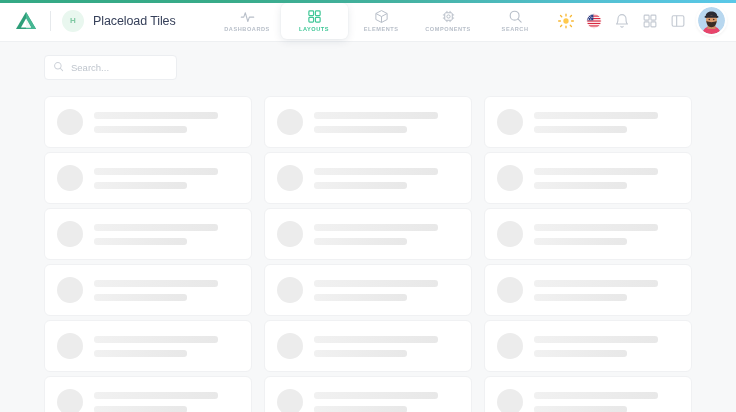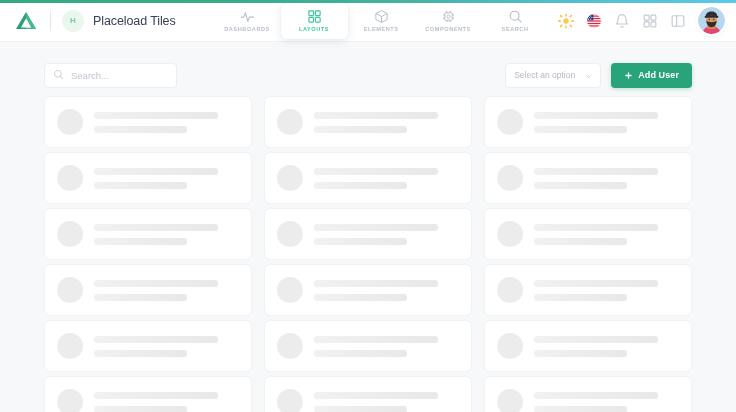--- a/index.html
+++ b/index.html
@@ -84,21 +84,21 @@
     overflow: hidden; display: block; cursor: pointer;
   }
   .avatar {
     width: 27px; height: 27px; border-radius: 50%;
     overflow: hidden; cursor: pointer; display: block;
     box-shadow: 0 0 0 2px #fff, 0 1px 4px rgba(0,0,0,.16);
   }
 
   
   .toolbar {
-    position: absolute; top: 60px; left: 0;
+    position: absolute; top: 52px; left: 0;
     width: 736px; height: 30px;
     display: flex; align-items: center;
     padding: 0 44px;
     gap: 12px;
   }
   .search-box {
     width: 133px; height: 25px;
     background: #fff;
     border: 1px solid #eceef1;
     border-radius: 4px;
@@ -341,163 +341,142 @@
   <div class="search-box">
     <span>
       <svg viewBox="0 0 24 24" fill="none" stroke="currentColor" stroke-width="2.2" stroke-linecap="round">
         <circle cx="10.6" cy="10.6" r="7.1"></circle>
         <path d="M15.8 15.8 21 21"></path>
       </svg>
     </span>
     <input class="search-input" type="text" placeholder="Search..." style="">
   </div>
 
-  <div class="toolbar-right">
-
-    <div class="select-box">
-      <span class="select-label">Select an option</span>
-      <span>
-        <svg class="select-caret" viewBox="0 0 24 24" fill="none" stroke="currentColor" stroke-width="3" stroke-linecap="round" stroke-linejoin="round">
-          <path d="M5 9l7 7 7-7"></path>
-        </svg>
-      </span>
-    </div>
-
-    <button class="add-btn">
-      <span>
-        <svg viewBox="0 0 24 24" fill="none" stroke="currentColor" stroke-width="3.4" stroke-linecap="round">
-          <path d="M12 5v14M5 12h14"></path>
-        </svg>
-      </span>
-      <span class="add-btn-label">Add User</span>
-    </button>
-
+</div>
+
+<div class="grid" id="card-grid">
+    <div class="card">
+      <div class="ph-avatar"></div>
+      <div class="ph-lines">
+        <div class="ph-line long"></div>
+        <div class="ph-line short"></div>
+      </div>
+    </div>
+    <div class="card">
+      <div class="ph-avatar"></div>
+      <div class="ph-lines">
+        <div class="ph-line long"></div>
+        <div class="ph-line short"></div>
+      </div>
+    </div>
+    <div class="card">
+      <div class="ph-avatar"></div>
+      <div class="ph-lines">
+        <div class="ph-line long"></div>
+        <div class="ph-line short"></div>
+      </div>
+    </div>
+    <div class="card">
+      <div class="ph-avatar"></div>
+      <div class="ph-lines">
+        <div class="ph-line long"></div>
+        <div class="ph-line short"></div>
+      </div>
+    </div>
+    <div class="card">
+      <div class="ph-avatar"></div>
+      <div class="ph-lines">
+        <div class="ph-line long"></div>
+        <div class="ph-line short"></div>
+      </div>
+    </div>
+    <div class="card">
+      <div class="ph-avatar"></div>
+      <div class="ph-lines">
+        <div class="ph-line long"></div>
+        <div class="ph-line short"></div>
+      </div>
+    </div>
+    <div class="card">
+      <div class="ph-avatar"></div>
+      <div class="ph-lines">
+        <div class="ph-line long"></div>
+        <div class="ph-line short"></div>
+      </div>
+    </div>
+    <div class="card">
+      <div class="ph-avatar"></div>
+      <div class="ph-lines">
+        <div class="ph-line long"></div>
+        <div class="ph-line short"></div>
+      </div>
+    </div>
+    <div class="card">
+      <div class="ph-avatar"></div>
+      <div class="ph-lines">
+        <div class="ph-line long"></div>
+        <div class="ph-line short"></div>
+      </div>
+    </div>
+    <div class="card">
+      <div class="ph-avatar"></div>
+      <div class="ph-lines">
+        <div class="ph-line long"></div>
+        <div class="ph-line short"></div>
+      </div>
+    </div>
+    <div class="card">
+      <div class="ph-avatar"></div>
+      <div class="ph-lines">
+        <div class="ph-line long"></div>
+        <div class="ph-line short"></div>
+      </div>
+    </div>
+    <div class="card">
+      <div class="ph-avatar"></div>
+      <div class="ph-lines">
+        <div class="ph-line long"></div>
+        <div class="ph-line short"></div>
+      </div>
+    </div>
+    <div class="card">
+      <div class="ph-avatar"></div>
+      <div class="ph-lines">
+        <div class="ph-line long"></div>
+        <div class="ph-line short"></div>
+      </div>
+    </div>
+    <div class="card">
+      <div class="ph-avatar"></div>
+      <div class="ph-lines">
+        <div class="ph-line long"></div>
+        <div class="ph-line short"></div>
+      </div>
+    </div>
+    <div class="card">
+      <div class="ph-avatar"></div>
+      <div class="ph-lines">
+        <div class="ph-line long"></div>
+        <div class="ph-line short"></div>
+      </div>
+    </div>
+    <div class="card">
+      <div class="ph-avatar"></div>
+      <div class="ph-lines">
+        <div class="ph-line long"></div>
+        <div class="ph-line short"></div>
+      </div>
+    </div>
+    <div class="card">
+      <div class="ph-avatar"></div>
+      <div class="ph-lines">
+        <div class="ph-line long"></div>
+        <div class="ph-line short"></div>
+      </div>
+    </div>
+    <div class="card">
+      <div class="ph-avatar"></div>
+      <div class="ph-lines">
+        <div class="ph-line long"></div>
+        <div class="ph-line short"></div>
+      </div>
+    </div>
   </div>
-</div>
-
-<div class="grid" id="card-grid">
-    <div class="card">
-      <div class="ph-avatar"></div>
-      <div class="ph-lines">
-        <div class="ph-line long"></div>
-        <div class="ph-line short"></div>
-      </div>
-    </div>
-    <div class="card">
-      <div class="ph-avatar"></div>
-      <div class="ph-lines">
-        <div class="ph-line long"></div>
-        <div class="ph-line short"></div>
-      </div>
-    </div>
-    <div class="card">
-      <div class="ph-avatar"></div>
-      <div class="ph-lines">
-        <div class="ph-line long"></div>
-        <div class="ph-line short"></div>
-      </div>
-    </div>
-    <div class="card">
-      <div class="ph-avatar"></div>
-      <div class="ph-lines">
-        <div class="ph-line long"></div>
-        <div class="ph-line short"></div>
-      </div>
-    </div>
-    <div class="card">
-      <div class="ph-avatar"></div>
-      <div class="ph-lines">
-        <div class="ph-line long"></div>
-        <div class="ph-line short"></div>
-      </div>
-    </div>
-    <div class="card">
-      <div class="ph-avatar"></div>
-      <div class="ph-lines">
-        <div class="ph-line long"></div>
-        <div class="ph-line short"></div>
-      </div>
-    </div>
-    <div class="card">
-      <div class="ph-avatar"></div>
-      <div class="ph-lines">
-        <div class="ph-line long"></div>
-        <div class="ph-line short"></div>
-      </div>
-    </div>
-    <div class="card">
-      <div class="ph-avatar"></div>
-      <div class="ph-lines">
-        <div class="ph-line long"></div>
-        <div class="ph-line short"></div>
-      </div>
-    </div>
-    <div class="card">
-      <div class="ph-avatar"></div>
-      <div class="ph-lines">
-        <div class="ph-line long"></div>
-        <div class="ph-line short"></div>
-      </div>
-    </div>
-    <div class="card">
-      <div class="ph-avatar"></div>
-      <div class="ph-lines">
-        <div class="ph-line long"></div>
-        <div class="ph-line short"></div>
-      </div>
-    </div>
-    <div class="card">
-      <div class="ph-avatar"></div>
-      <div class="ph-lines">
-        <div class="ph-line long"></div>
-        <div class="ph-line short"></div>
-      </div>
-    </div>
-    <div class="card">
-      <div class="ph-avatar"></div>
-      <div class="ph-lines">
-        <div class="ph-line long"></div>
-        <div class="ph-line short"></div>
-      </div>
-    </div>
-    <div class="card">
-      <div class="ph-avatar"></div>
-      <div class="ph-lines">
-        <div class="ph-line long"></div>
-        <div class="ph-line short"></div>
-      </div>
-    </div>
-    <div class="card">
-      <div class="ph-avatar"></div>
-      <div class="ph-lines">
-        <div class="ph-line long"></div>
-        <div class="ph-line short"></div>
-      </div>
-    </div>
-    <div class="card">
-      <div class="ph-avatar"></div>
-      <div class="ph-lines">
-        <div class="ph-line long"></div>
-        <div class="ph-line short"></div>
-      </div>
-    </div>
-    <div class="card">
-      <div class="ph-avatar"></div>
-      <div class="ph-lines">
-        <div class="ph-line long"></div>
-        <div class="ph-line short"></div>
-      </div>
-    </div>
-    <div class="card">
-      <div class="ph-avatar"></div>
-      <div class="ph-lines">
-        <div class="ph-line long"></div>
-        <div class="ph-line short"></div>
-      </div>
-    </div>
-    <div class="card">
-      <div class="ph-avatar"></div>
-      <div class="ph-lines">
-        <div class="ph-line long"></div>
-        <div class="ph-line short"></div>
-      </div>
-    </div>
-  </div>
 
 </body></html>

